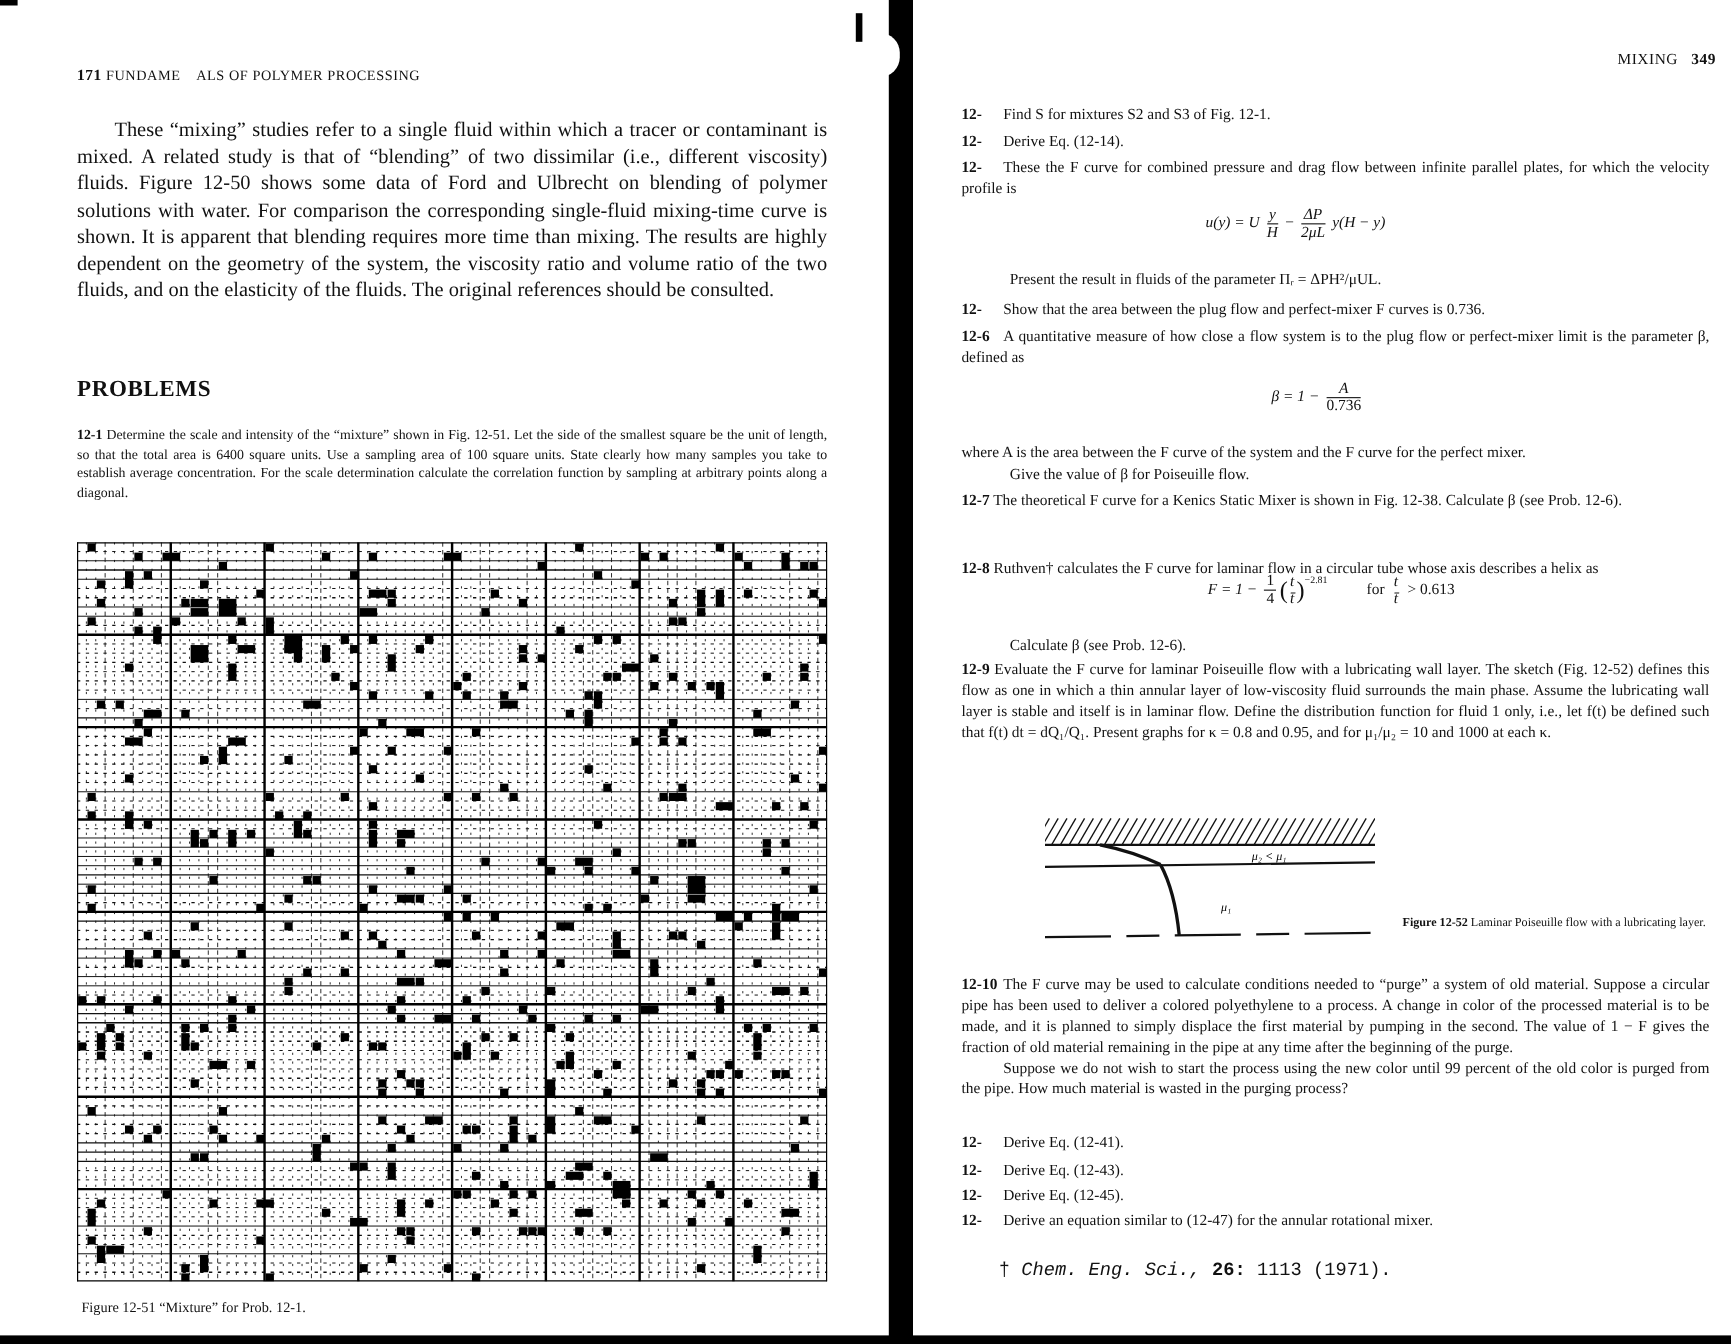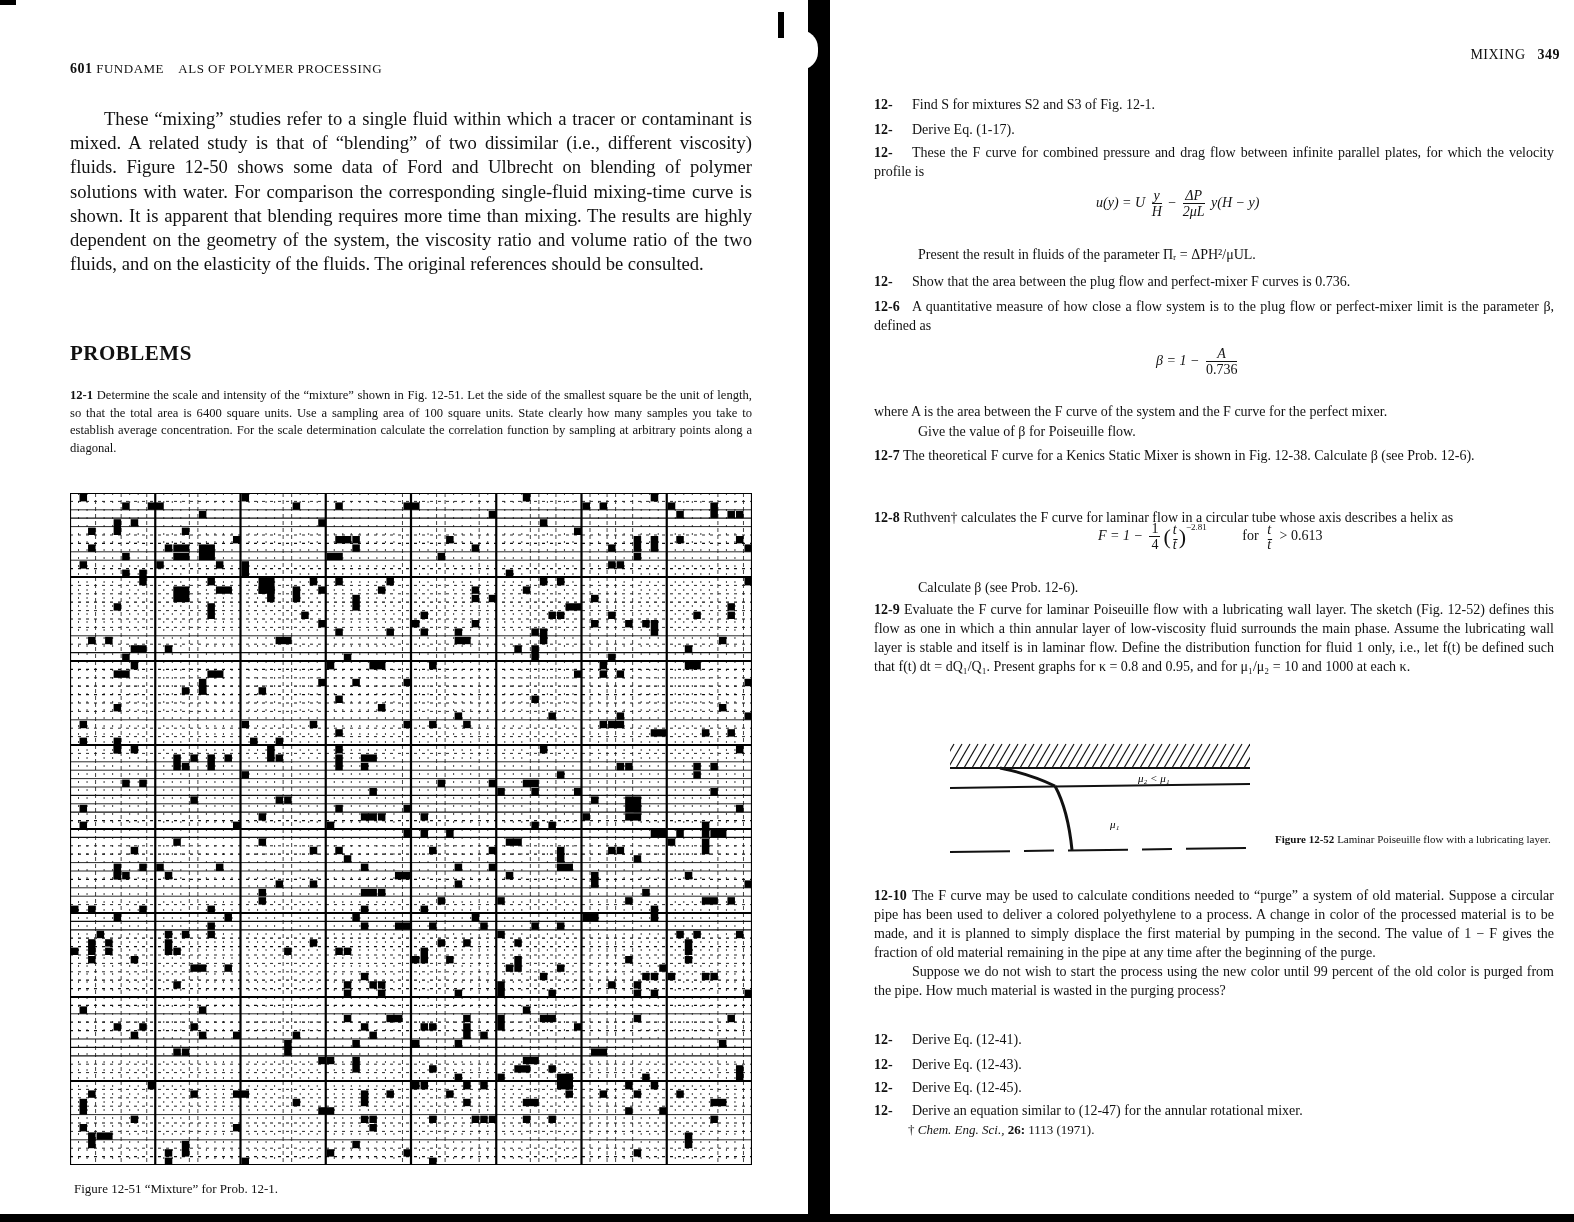--- a/index.html
+++ b/index.html
@@ -35,32 +35,32 @@
   .eq { position: absolute; font-size: 14px; font-style: italic; white-space: nowrap; }
   .eq .up { font-style: normal; }
   .frac { display: inline-block; vertical-align: middle; text-align: center; margin: 0 3px; }
   .frac .n { display: block; border-bottom: 1px solid #111; padding: 0 2px; line-height: 15px; }
   .frac .d { display: block; line-height: 15px; }
   .sup { font-size: 9px; vertical-align: 10px; font-style: normal; text-align: right; }
 
   .sketch { position: absolute; left: 120px; top: 740px; width: 300px; height: 120px; }
   .sketch-caption { position: absolute; left: 445px; top: 830px; width: 280px; font-size: 11px; line-height: 19px; }
   .sketch-caption .b { font-weight: bold; }
-  .footnote { position: absolute; left: 78px; top: 1122px; font-size: 13px; }
+  .footnote { position: absolute; left: 78px; top: 1146px; font-size: 17px; font-family: Liberation Mono, monospace; }
   .footnote i { font-style: italic; }
   .list-num { display: inline-block; width: 38px; font-weight: bold; }
 </style>
 </head>
 <body>
 
 <div class="corner-mark"></div>
 
 <div class="page page-left">
   <div class="running-head rh-left">
-    <span class="pno">601</span>
+    <span class="pno">171</span>
     <span style="white-space:pre">FUNDAME    ALS OF POLYMER PROCESSING</span>
   </div>
 
   <div class="para" style="top:107px">These “mixing” studies refer to a single fluid within which a tracer or contaminant is mixed. A related study is that of “blending” of two dissimilar (i.e., different viscosity) fluids. Figure 12-50 shows some data of Ford and Ulbrecht on blending of polymer solutions with water. For comparison the corresponding single-fluid mixing-time curve is shown. It is apparent that blending requires more time than mixing. The results are highly dependent on the geometry of the system, the viscosity ratio and volume ratio of the two fluids, and on the elasticity of the fluids. The original references should be consulted.</div>
 
   <div class="heading">PROBLEMS</div>
 
   <div class="prob-small">
     <span class="num">12-1</span>
     <span>Determine the scale and intensity of the “mixture” shown in Fig. 12-51. Let the side of the smallest square be the unit of length, so that the total area is 6400 square units. Use a sampling area of 100 square units. State clearly how many samples you take to establish average concentration. For the scale determination calculate the correlation function by sampling at arbitrary points along a diagonal.</span>
@@ -677,21 +677,21 @@
 <div class="page page-right">
   <div class="running-head rh-right">
     <span>MIXING</span>
     <span class="pno" style="margin-left:8px">349</span>
   </div>
 
   <div class="rp" style="top:95px">
     <span class="list-num">12-</span><span>Find S for mixtures S2 and S3 of Fig. 12-1.</span>
   </div>
   <div class="rp" style="top:120px">
-    <span class="list-num">12-</span><span>Derive Eq. (1-17).</span>
+    <span class="list-num">12-</span><span>Derive Eq. (12-14).</span>
   </div>
   <div class="rp" style="top:143px">
     <span class="list-num">12-</span><span>These the F curve for combined pressure and drag flow between infinite parallel plates, for which the velocity profile is</span>
   </div>
 
   <div class="eq" style="left:266px; top:188px">
     <span>u(y) = U</span>
     <span class="frac"><span class="n">y</span><span class="d">H</span></span>
     <span class="up">−</span>
     <span class="frac"><span class="n">ΔP</span><span class="d">2μL</span></span>

